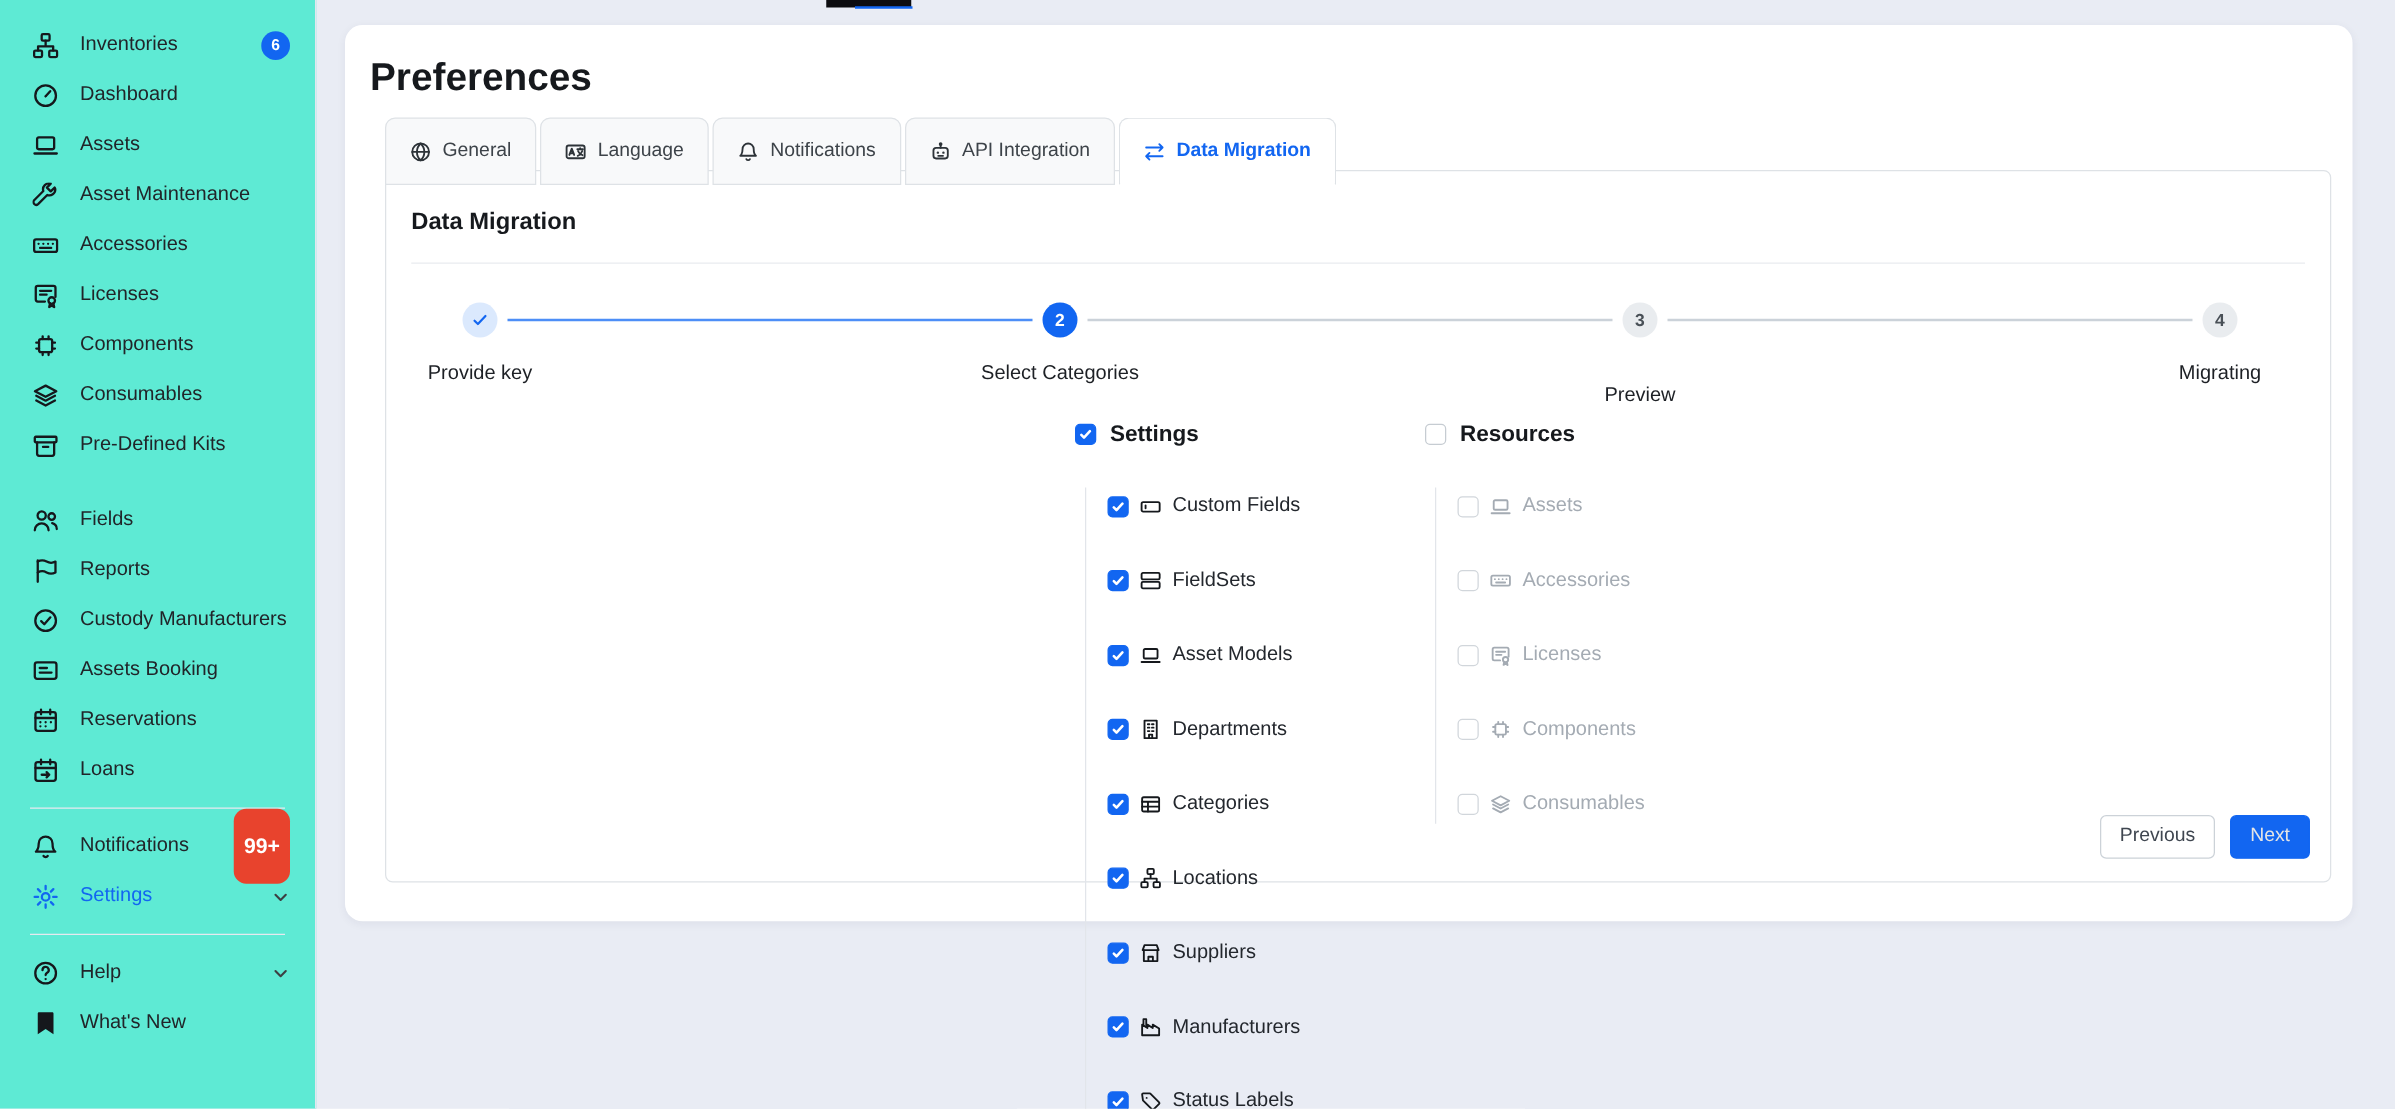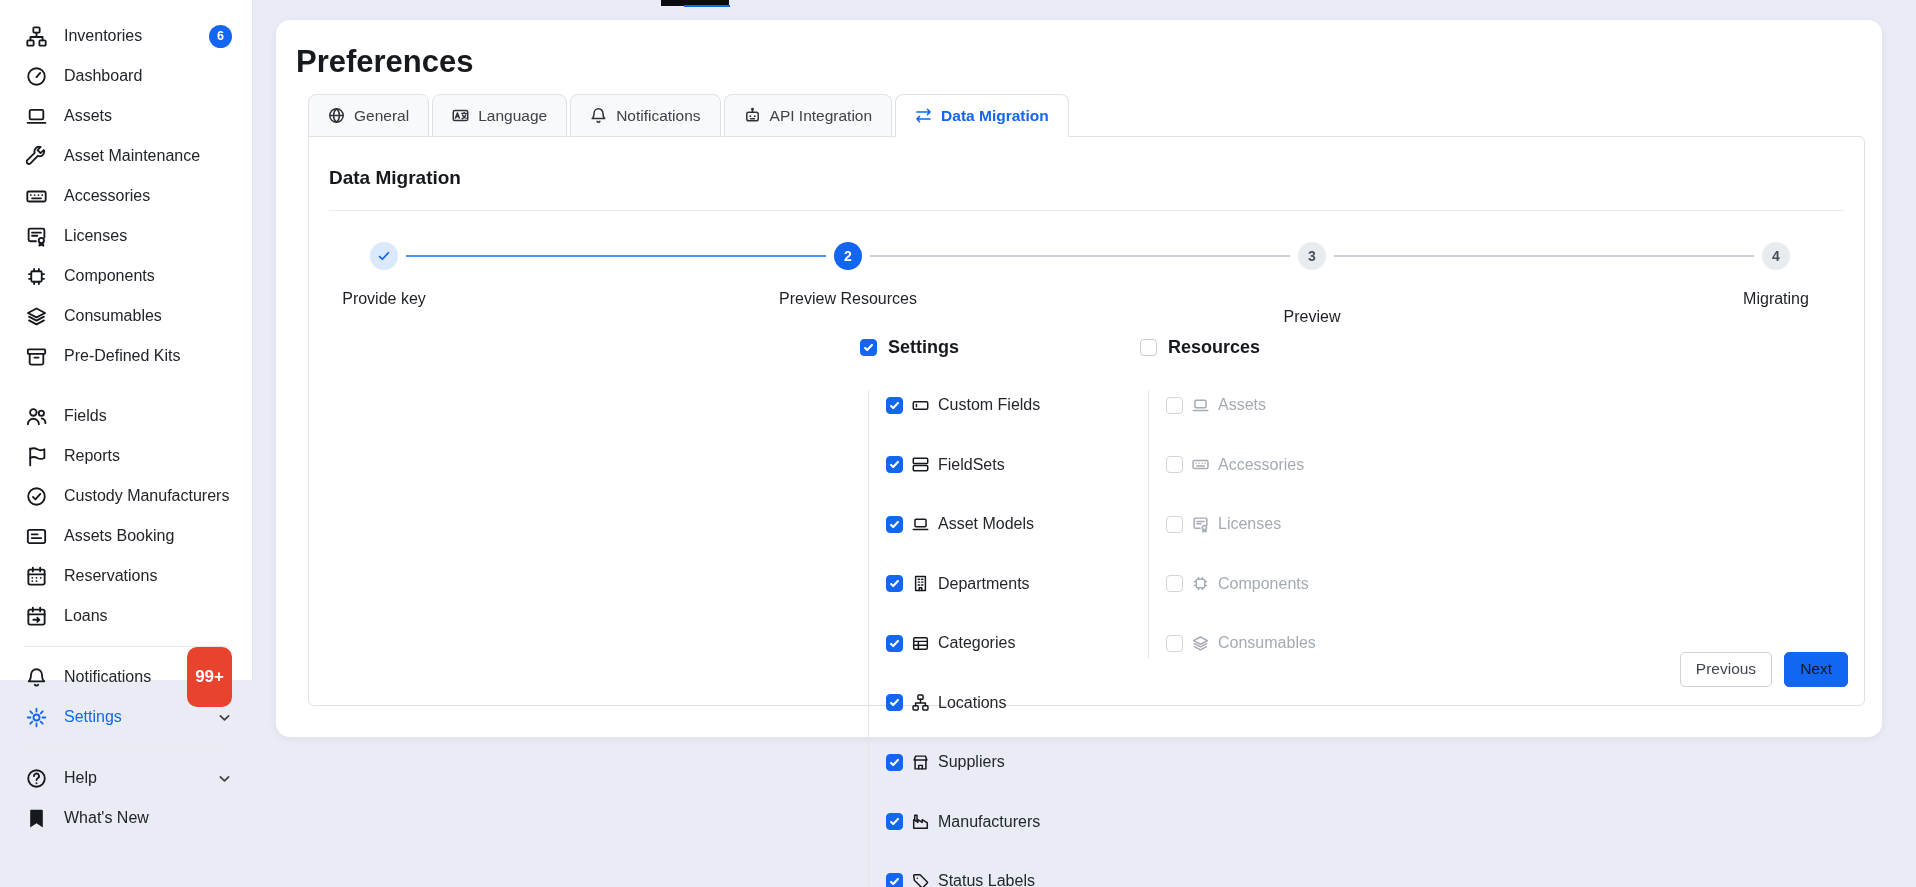--- a/index.html
+++ b/index.html
@@ -7,21 +7,21 @@
   body{
     font-family:"Liberation Sans","DejaVu Sans",sans-serif;
     background:var(--page-bg,#e9ecf4);
     position:relative;overflow:hidden;color:#212529;
   }
   svg{display:block;}
   .browser-frag{position:absolute;left:661px;top:0;width:68px;height:6px;background:#0c0c10;}
   .browser-frag-blue{position:absolute;left:23px;top:5px;width:46px;height:2px;background:var(--accent,#1266f1);}
 
   
-  .sidebar{position:absolute;left:0;top:0;width:253px;height:680px;background:#ffffff;
+  .sidebar{position:absolute;left:0;top:0;width:253px;height:887px;background:#5eead4;
            border-right:1px solid #e3e6ee;padding-top:16px;}
   .side-item{display:flex;align-items:center;height:40px;padding:0 20px 0 26px;gap:17px;
              font-size:16px;font-weight:500;color:#212529;cursor:pointer;white-space:nowrap;}
   .side-item .icon{width:21px;height:21px;color:#15181c;flex:none;}
   .side-item .label{flex:1;overflow:hidden;text-overflow:ellipsis;}
   .side-item.active,.side-item.active .icon{color:var(--accent,#1266f1);}
   .badge-blue{background:var(--accent,#1266f1);color:#fff;min-width:23px;height:23px;border-radius:50%;
               font-size:12.5px;font-weight:700;display:flex;align-items:center;justify-content:center;flex:none;}
   .badge-red{background:var(--badge-red,#e8432d);color:#fff;border-radius:10px;font-size:17px;
              padding:20px 8px;font-weight:700;flex:none;}
@@ -29,21 +29,21 @@
   .side-divider{height:1px;background:#e7e9ef;margin:10px 24px;}
   .group-gap{height:20px;}
 
   
   .card{position:absolute;left:276px;top:20px;width:1606px;height:717px;background:#fff;
         border-radius:14px;box-shadow:0 2px 8px rgba(30,40,70,.06);}
   .page-title{position:absolute;left:20px;top:24px;font-size:31px;font-weight:600;color:#16191d;}
 
   
   .tabs{position:absolute;left:32px;top:74px;display:flex;gap:3px;z-index:3;}
-  .tab{display:flex;align-items:center;gap:9px;height:43px;padding:0 19px;
+  .tab{display:flex;align-items:center;gap:9px;height:54px;padding:0 19px;
        border:1px solid #dee2e6;border-radius:8px 8px 0 0;background:#f8f9fa;
        font-size:15.5px;color:#3d4349;cursor:pointer;white-space:nowrap;}
   .tab .ticon{width:17px;height:17px;color:#2d3338;flex:none;}
   .tab.active{background:#fff;color:var(--accent,#1266f1);font-weight:600;border-bottom-color:#fff;}
   .tab.active .ticon{color:var(--accent,#1266f1);}
 
   
   .panel{position:absolute;left:32px;top:116px;width:1557px;height:570px;background:#fff;
          border:1px solid #dee2e6;border-radius:0 6px 6px 6px;}
   .panel-heading{position:absolute;left:20px;top:30px;font-size:19px;font-weight:700;color:#16191d;}
@@ -75,21 +75,21 @@
   .tree-row{display:flex;align-items:center;gap:9px;height:30.5px;font-size:16px;color:#23272d;cursor:pointer;margin-top:29px;}
   .tree-row .ricon{width:17px;height:17px;color:#15181c;flex:none;}
   .tree-row.muted{color:#a4abb3;}
   .tree-row.muted .ricon{color:#a4abb3;}
   .tree-row.muted .cb{border-color:#d1d6db;}
 
   
   .panel-buttons{position:absolute;right:16px;bottom:18px;display:flex;gap:12px;}
   .btn{font-family:inherit;font-size:15.5px;border-radius:5px;padding:7px 15px;cursor:pointer;line-height:1.2;}
   .btn-prev{background:#fff;border:1px solid #ccd2d8;color:#3f4650;}
-  .btn-next{background:var(--accent,#1266f1);border:1px solid var(--accent,#1266f1);color:#0f172a;}
+  .btn-next{background:var(--accent,#1266f1);border:1px solid var(--accent,#1266f1);color:#e5e5e5;}
 </style>
 </head>
 <body>
 
 <div class="browser-frag">
   <div class="browser-frag-blue"></div>
 </div>
 
 <nav class="sidebar" id="sidebar-nav">
     <div class="side-item">
@@ -355,21 +355,21 @@
           <span class="stepchk">
             <svg viewBox="0 0 16 16" fill="none" stroke="currentColor" stroke-width="2" stroke-linecap="round" stroke-linejoin="round" style="width:100%;height:100%">
               <path d="M3 8.6l3.1 3.1 6.9-7.4"></path>
             </svg>
           </span>
         </div>
         <div class="step-label" style="left: -45px;">Provide key</div>
         <div class="step-circle active" style="left: 505px;">
           <span>2</span>
         </div>
-        <div class="step-label" style="left: 419px;">Preview Resources</div>
+        <div class="step-label" style="left: 419px;">Select Categories</div>
         <div class="step-circle pending" style="left: 969px;">
           <span>3</span>
         </div>
         <div class="step-label" style="left: 883px; margin-top: 18px;">Preview</div>
         <div class="step-circle pending" style="left: 1433px;">
           <span>4</span>
         </div>
         <div class="step-label" style="left: 1347px;">Migrating</div>
       </div>
 

